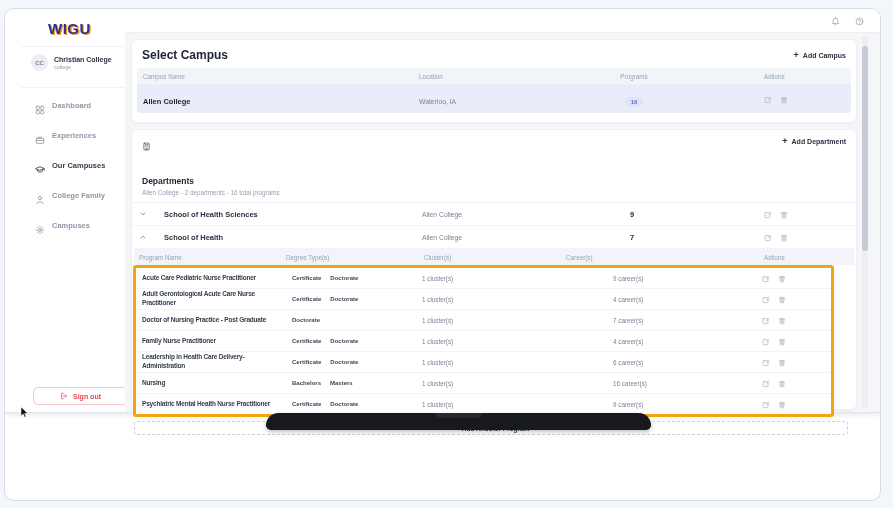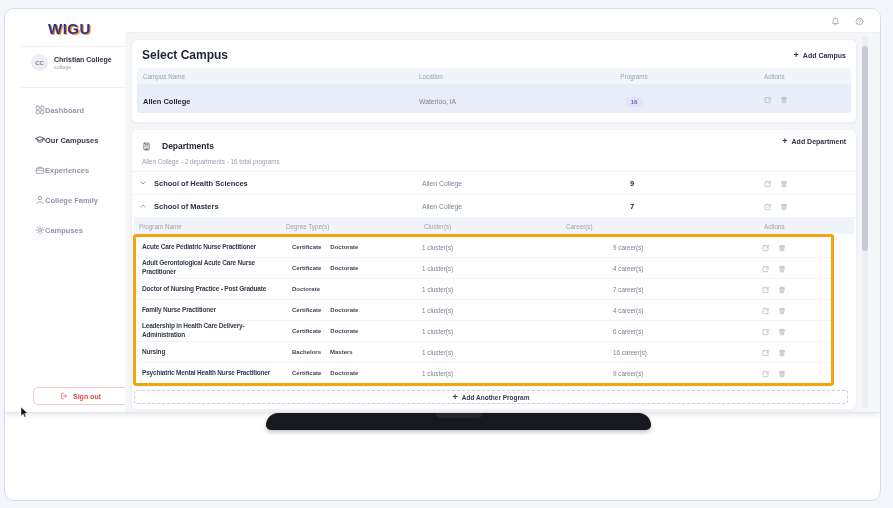--- a/index.html
+++ b/index.html
@@ -12,21 +12,21 @@
 
   
   .sidebar{position:absolute;left:16px;top:0;width:120px;height:100%;background:#fff;border-right:1px solid #ededf1;}
   .logo{margin:11px 0 0 27px;font-size:15px;font-weight:800;letter-spacing:.5px;color:#2e3192;text-shadow:1.3px 1.3px 0 #f7941d;}
   .sb-div{border-top:1px solid #f0f1f4;margin-top:9px;}
   .profile{display:flex;align-items:center;gap:6px;padding:7px 10px;cursor:pointer;}
   .avatar{width:17px;height:17px;border-radius:50%;background:#eceef2;color:#7d8596;font-size:6px;font-weight:700;display:flex;align-items:center;justify-content:center;flex:none;}
   .pname{font-size:7px;font-weight:700;color:#2a3242;}
   .prole{font-size:5.5px;color:#9aa2b1;margin-top:1px;}
   .nav{padding:7px 0;}
-  .nav-item{display:flex;align-items:center;padding:6px 14px;color:#8f97a6;cursor:pointer;}
+  .nav-item{display:flex;gap:7px;padding:6px 14px;color:#8f97a6;cursor:pointer;}
   .nav-item.active{color:#333b4d;}
   .nav-item svg{width:10px;height:10px;flex:none;}
   .nav-label{font-size:7.5px;font-weight:600;}
   .signout{position:absolute;left:12px;bottom:7px;width:95px;height:18px;display:flex;align-items:center;justify-content:center;gap:5px;background:#fff;border:1px solid #f6c6ca;border-radius:5px;color:#e5484d;font-size:7px;font-weight:600;cursor:pointer;}
   .signout svg{width:8px;height:8px;}
 
   
   .topbar{position:absolute;left:120px;right:0;top:0;height:24px;background:#fff;border-bottom:1px solid #eef0f3;display:flex;align-items:center;justify-content:flex-end;gap:15px;padding-right:16px;color:#9aa3b2;}
   .topbar svg{width:9px;height:9px;cursor:pointer;}
 
@@ -52,27 +52,27 @@
   .cc4{flex:1;padding-left:60px;}
   .c-row{display:flex;align-items:center;height:29px;background:#e9edfa;border-radius:0 0 3px 3px;}
   .c-name{font-size:7.5px;font-weight:700;color:#1c2333;}
   .c-loc{font-size:6.8px;color:#7a8294;}
   .badge{display:inline-block;background:#dfe4f7;color:#5a68c7;font-size:6px;font-weight:700;padding:2px 6px;border-radius:7px;}
   .icon-btn{background:none;border:none;color:#a7aebb;padding:0;margin-right:8px;cursor:pointer;line-height:0;}
   .icon-btn svg{width:8px;height:8px;}
 
   
   .dept-head{display:flex;align-items:flex-start;justify-content:space-between;padding:7px 10px 0;}
-  .dept-title-row{display:flex;align-items:center;gap:11px;color:#4a5568;}
+  .dept-title-row{display:flex;gap:21px;color:#4a5568;flex-direction:column;}
   .dept-title-row svg{width:9px;height:9px;}
   .dept-title{font-size:8.5px;font-weight:700;color:#1c2333;}
   .dept-sub{font-size:6.3px;color:#969fae;margin:3px 0 0 0;padding-left:0;}
   .dept-divider{border-top:1px solid #eef0f4;margin-top:6px;}
   .dept-row{display:flex;align-items:center;height:23px;border-bottom:1px solid #f2f4f7;}
-  .dc1{width:290px;display:flex;align-items:center;gap:6px;padding-left:8px;}
+  .dc1{width:290px;display:flex;align-items:center;gap:16px;padding-left:8px;}
   .chev{color:#6b7280;width:8px;display:inline-flex;}
   .chev svg{width:6px;height:6px;}
   .dname{font-size:7.5px;font-weight:700;color:#2a3242;}
   .dcampus{width:142px;font-size:6.8px;color:#7a8294;}
   .dcount{width:198px;padding-left:66px;font-size:7.5px;font-weight:700;color:#1c2333;}
   .dactions{flex:1;padding-left:2px;}
 
   .pthead{display:flex;align-items:center;background:#f1f4f8;height:16px;font-size:6.3px;color:#99a2b3;margin:0 2px;}
   .pc1{width:152px;padding-left:5px;}
   .pc2{width:138px;}
@@ -119,35 +119,35 @@
         <nav class="nav" id="nav">
             <div class="nav-item">
               <span><svg viewBox="0 0 12 12" fill="none" stroke="currentColor" stroke-width="1" stroke-linecap="round" stroke-linejoin="round">
                   <rect x="1.5" y="1.5" width="3.8" height="3.8" rx="1"></rect>
                   <rect x="6.7" y="1.5" width="3.8" height="3.8" rx="1"></rect>
                   <rect x="1.5" y="6.7" width="3.8" height="3.8" rx="1"></rect>
                   <rect x="6.7" y="6.7" width="3.8" height="3.8" rx="1"></rect>
                 </svg></span>
               <span class="nav-label">Dashboard</span>
             </div>
+            <div class="nav-item">
+              <span><svg viewBox="0 0 12 12" fill="none" stroke="currentColor" stroke-width="1" stroke-linecap="round" stroke-linejoin="round">
+                  <rect x="1.5" y="3.8" width="9" height="6.2" rx="1"></rect>
+                  <path d="M4.2 3.8 V2.6 h3.6 v1.2"></path>
+                  <path d="M1.5 6.5 h9"></path>
+                </svg></span>
+              <span class="nav-label">Experiences</span>
+            </div>
             <div class="nav-item active">
               <span><svg viewBox="0 0 12 12" fill="none" stroke="currentColor" stroke-width="1" stroke-linecap="round" stroke-linejoin="round">
                   <path d="M1 4.2 L6 2 L11 4.2 L6 6.4 Z"></path>
                   <path d="M3.2 5.5 V7.6 C3.2 8.8 8.8 8.8 8.8 7.6 V5.5"></path>
                   <path d="M11 4.2 V6.5"></path>
                 </svg></span>
               <span class="nav-label">Our Campuses</span>
-            </div>
-            <div class="nav-item">
-              <span><svg viewBox="0 0 12 12" fill="none" stroke="currentColor" stroke-width="1" stroke-linecap="round" stroke-linejoin="round">
-                  <rect x="1.5" y="3.8" width="9" height="6.2" rx="1"></rect>
-                  <path d="M4.2 3.8 V2.6 h3.6 v1.2"></path>
-                  <path d="M1.5 6.5 h9"></path>
-                </svg></span>
-              <span class="nav-label">Experiences</span>
             </div>
             <div class="nav-item">
               <span><svg viewBox="0 0 12 12" fill="none" stroke="currentColor" stroke-width="1" stroke-linecap="round" stroke-linejoin="round">
                   <circle cx="6" cy="3.6" r="2"></circle>
                   <path d="M2.3 10.2 C2.3 7.4 9.7 7.4 9.7 10.2"></path>
                 </svg></span>
               <span class="nav-label">College Family</span>
             </div>
             <div class="nav-item">
               <span><svg viewBox="0 0 12 12" fill="none" stroke="currentColor" stroke-width="1" stroke-linecap="round" stroke-linejoin="round">
@@ -248,21 +248,21 @@
                         <path d="M2 3.2 h8 M4.3 3.2 V2 h3.4 v1.2 M3 3.2 l.5 7 h5 l.5 -7 M5 5 v3.3 M7 5 v3.3"></path>
                       </svg></button></span></div>
               </div>
               <div class="dept-row">
                 <div class="dc1">
                   <span class="chev">
                     <svg viewBox="0 0 12 12" fill="none" stroke="currentColor" stroke-width="1" stroke-linecap="round" stroke-linejoin="round">
                       <path d="M2 8 L6 4 L10 8" stroke-width="1.4"></path>
                     </svg>
                   </span>
-                  <span class="dname">School of Masters</span>
+                  <span class="dname">School of Health</span>
                 </div>
                 <div class="dcampus">Allen College</div>
                 <div class="dcount">7</div>
                 <div class="dactions"><span><button class="icon-btn"><svg viewBox="0 0 12 12" fill="none" stroke="currentColor" stroke-width="1" stroke-linecap="round" stroke-linejoin="round">
                         <rect x="1.5" y="2.5" width="7.5" height="7.5" rx="1.2"></rect>
                         <path d="M10.4 2 L6 6.4"></path>
                       </svg></button><button class="icon-btn"><svg viewBox="0 0 12 12" fill="none" stroke="currentColor" stroke-width="1" stroke-linecap="round" stroke-linejoin="round">
                         <path d="M2 3.2 h8 M4.3 3.2 V2 h3.4 v1.2 M3 3.2 l.5 7 h5 l.5 -7 M5 5 v3.3 M7 5 v3.3"></path>
                       </svg></button></span></div>
               </div>

